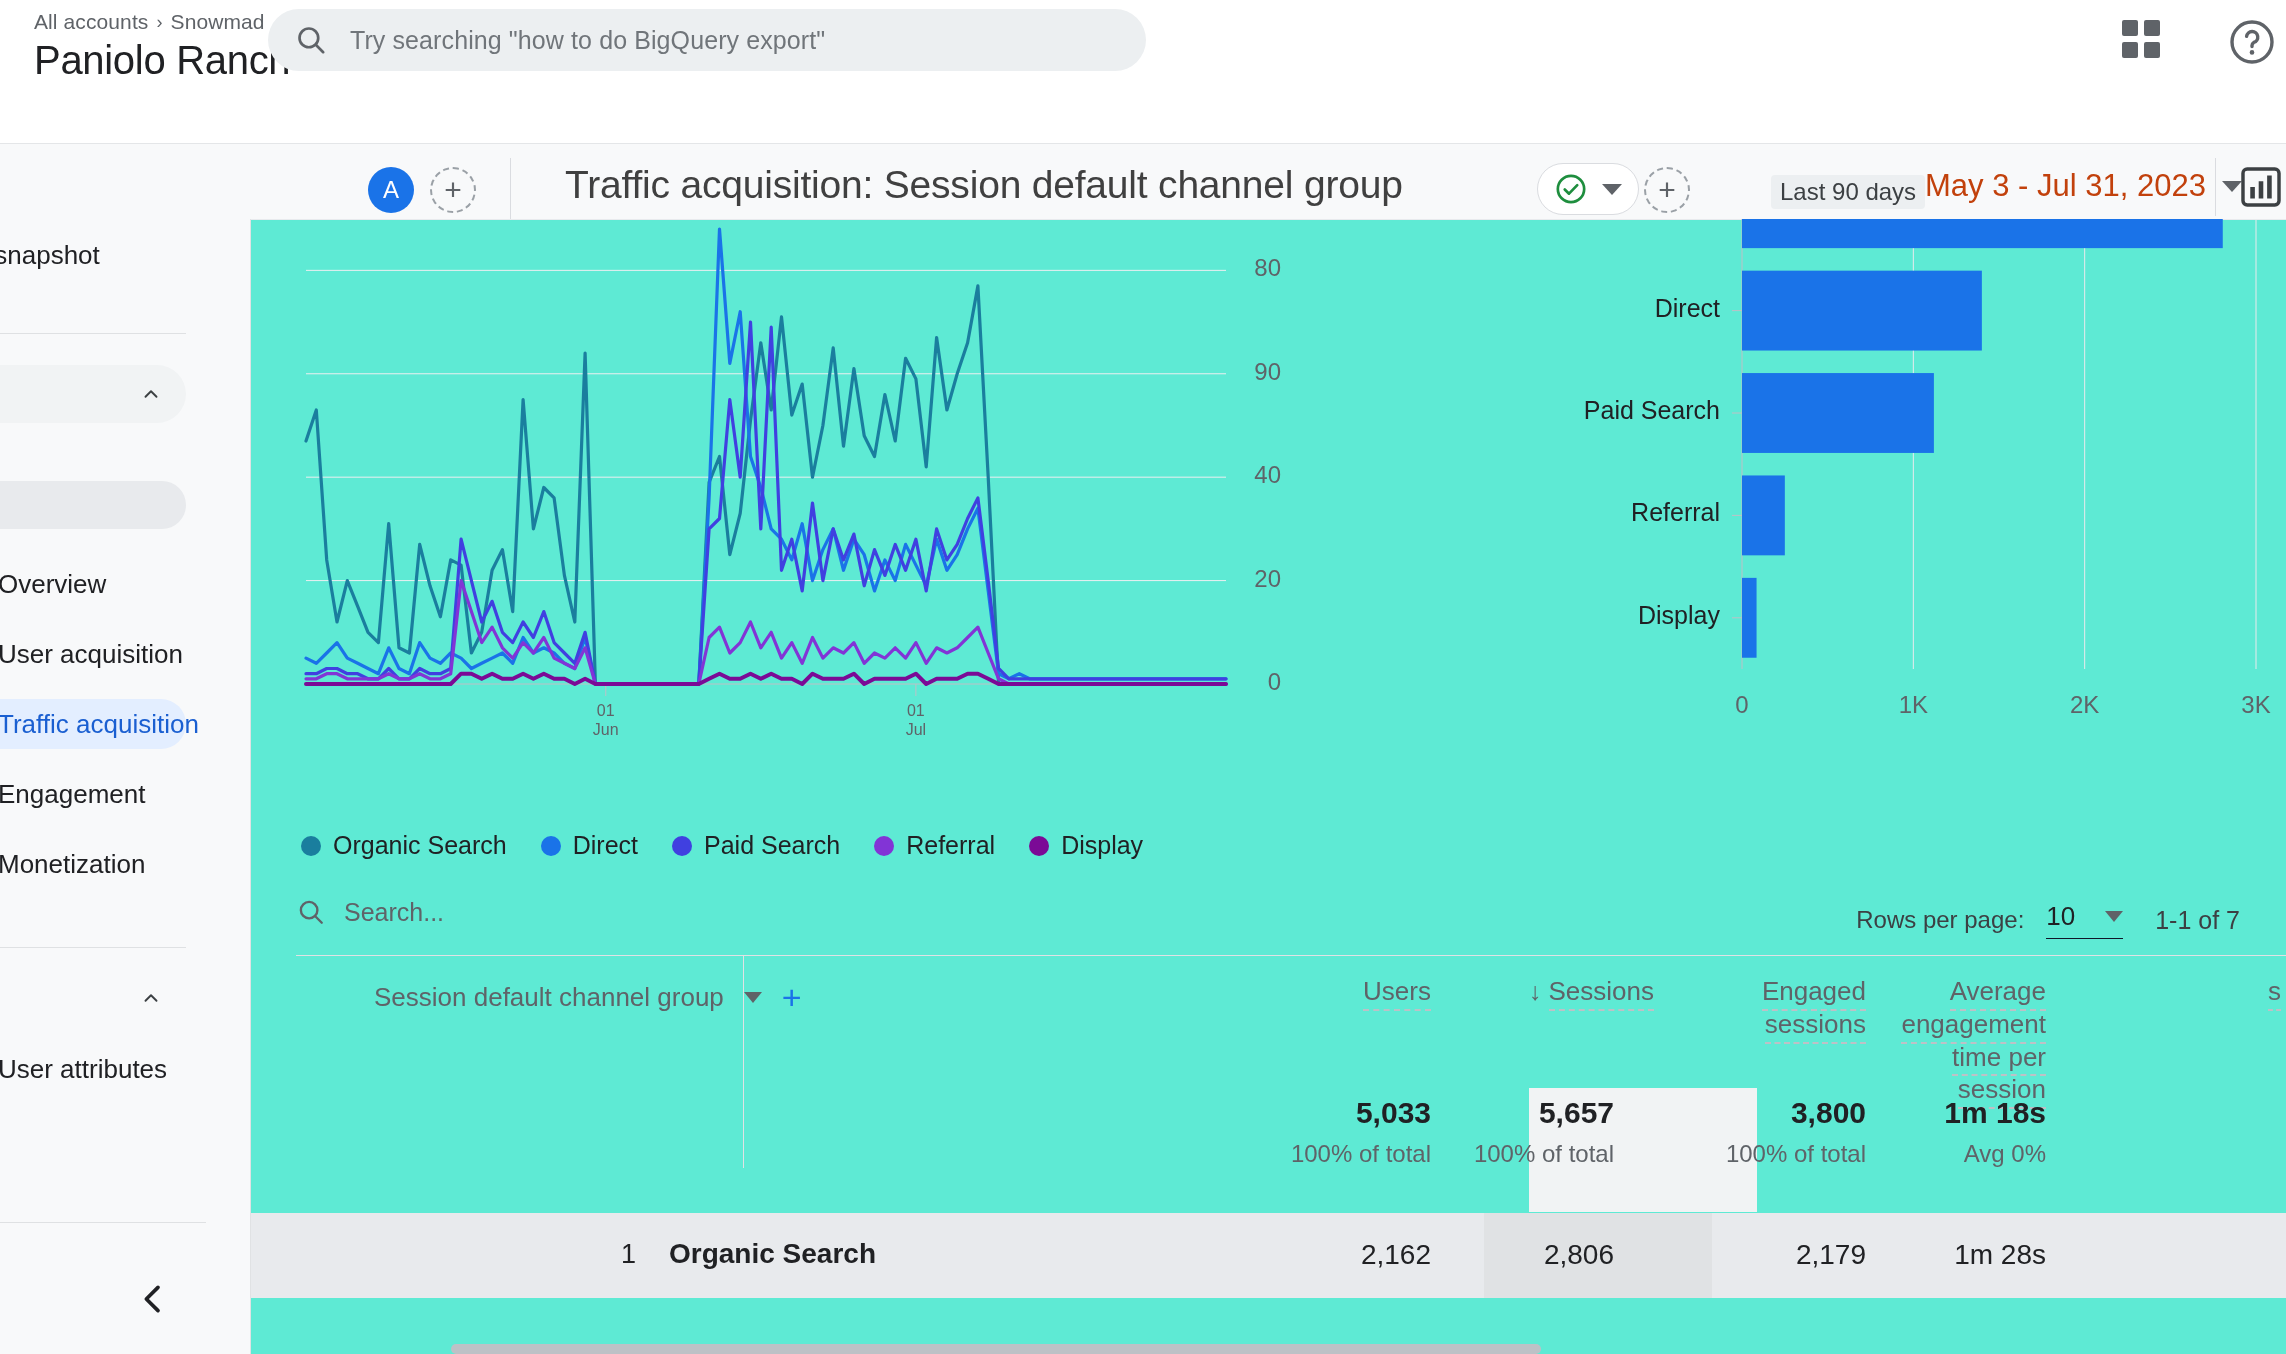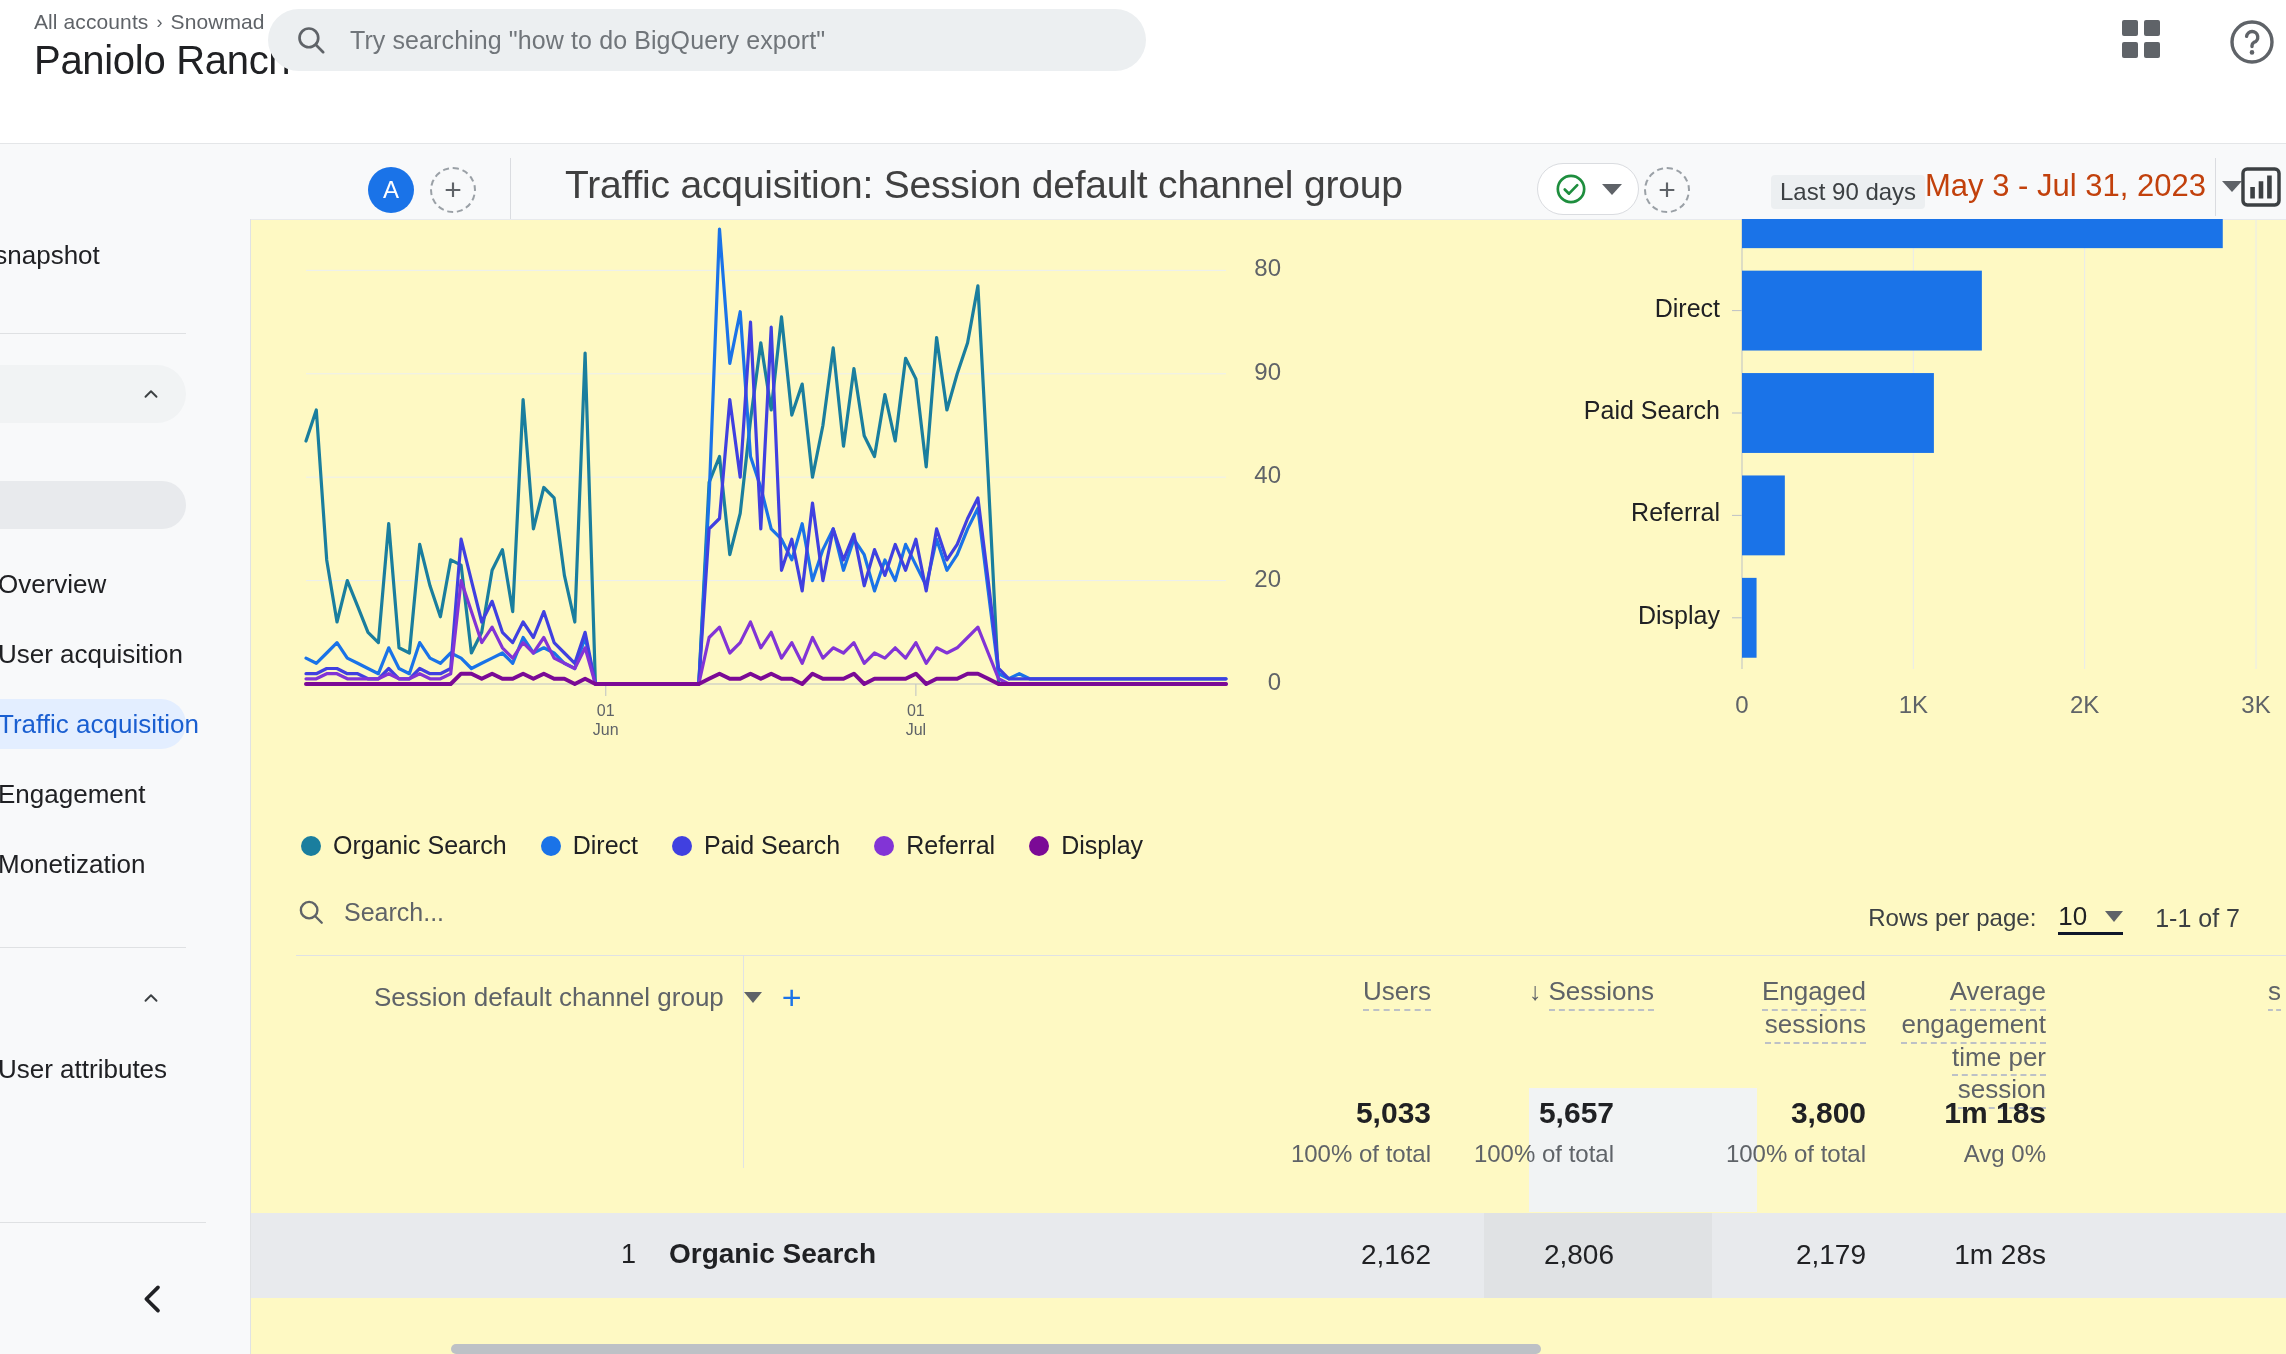--- a/index.html
+++ b/index.html
@@ -101,21 +101,21 @@
   }
   .nav-item {
     position: absolute; left: -120px; width: 306px; height: 50px; border-radius: 25px;
     display: flex; align-items: center; padding-left: 118px;
     font-size: 26px; color: #202124; white-space: nowrap;
   }
   .nav-item.active { background: #e3eeff; color: #1a5fd1; font-weight: 400; }
   .nav-collapse { position: absolute; left: 133px; top: 1060px; width: 40px; height: 40px; }
 
   
-  .content { position: absolute; left: 251px; top: 219px; width: 2035px; height: 1135px; background: #fef9c3; overflow: hidden; }
+  .content { position: absolute; left: 251px; top: 219px; width: 2035px; height: 1135px; background: #5eead4; overflow: hidden; }
 
   .card-sep { position: absolute; left: 0; top: 0; width: 2035px; height: 1px; background: #e8eaed; }
 
   
   .linechart { position: absolute; left: 45px; top: 0px; width: 1245px; height: 640px; }
   .lc-svg { position: absolute; left: 0; top: 0; }
   .lc-ylab { position: absolute; right: 0; font-size: 24px; color: #5f6368; text-align: right; width: 60px; }
   .lc-xlab { position: absolute; font-size: 16px; color: #5f6368; text-align: center; width: 90px; line-height: 1.16; }
 
   .legend { position: absolute; left: 50px; top: 612px; display: flex; align-items: center; gap: 34px; }
@@ -125,21 +125,21 @@
   
   .barchart { position: absolute; left: 1290px; top: 0px; width: 745px; height: 640px; }
   .bc-cat { position: absolute; right: 0; font-size: 25px; color: #202124; text-align: right; white-space: nowrap; }
   .bc-xlab { position: absolute; font-size: 24px; color: #5f6368; text-align: center; width: 60px; }
 
   
   .tbl-toolbar { position: absolute; left: 0; top: 660px; width: 2035px; height: 76px; }
   .tbl-search { position: absolute; left: 45px; top: 18px; display: flex; align-items: center; gap: 18px; }
   .tbl-search-ph { font-size: 25px; color: #5f6368; }
   .rows-per-page { position: absolute; right: 46px; top: 22px; display: flex; align-items: center; gap: 22px; font-size: 24px; color: #3c4043; white-space: nowrap; }
-  .rpp-select { display: flex; align-items: center; gap: 18px; border-bottom: 3px solid #0f172a; }
+  .rpp-select { display: flex; align-items: center; gap: 30px; border-bottom: 1px solid #0f172a; padding-bottom: 6px; }
   .rpp-val { font-size: 26px; color: #202124; }
   .tri-dn-sm { width: 0; height: 0; border-left: 9px solid transparent; border-right: 9px solid transparent; border-top: 11px solid #5f6368; }
   .range-txt { font-size: 25px; color: #3c4043; margin-left: 10px; }
 
   .tbl-topline { position: absolute; left: 45px; top: 736px; width: 1990px; height: 1px; background: #e0e2e4; }
 
   
   .table { position: absolute; left: 45px; top: 737px; width: 1990px; }
   .col-dim { position: absolute; left: 0; top: 0; width: 447px; }
   .dim-hdr { display: flex; align-items: center; gap: 20px; padding: 26px 0 0 78px; }

